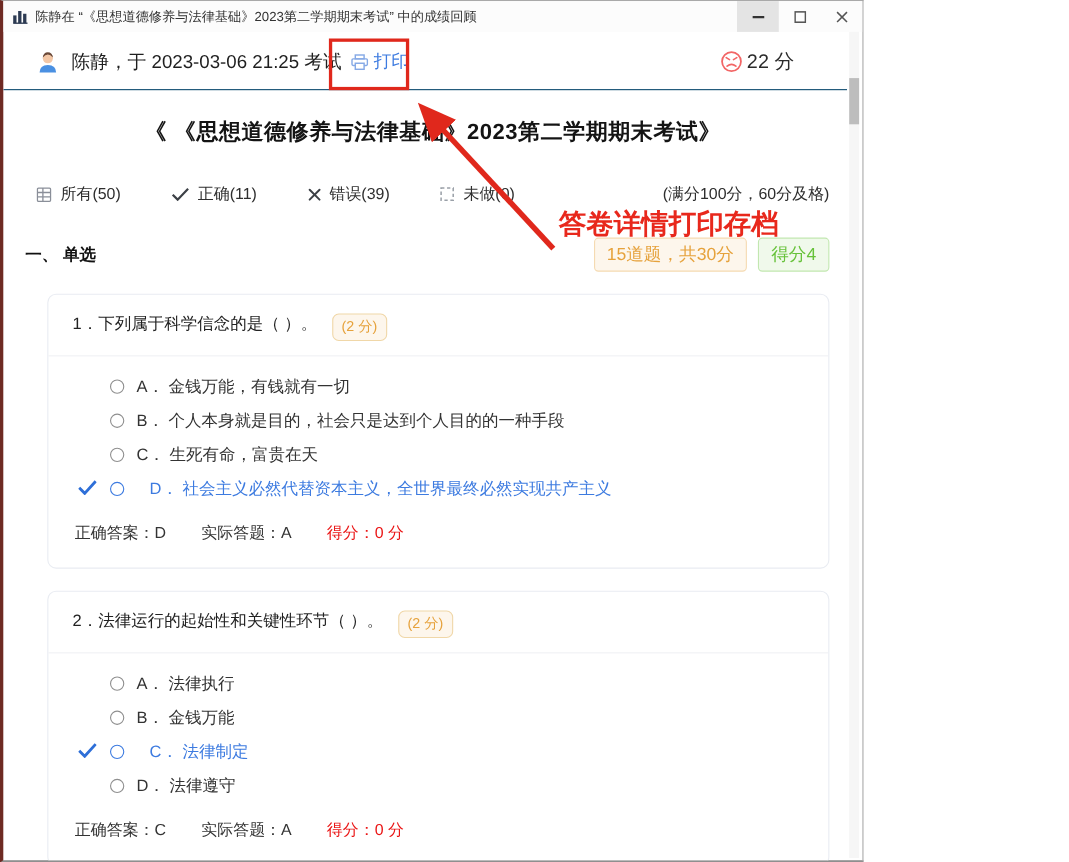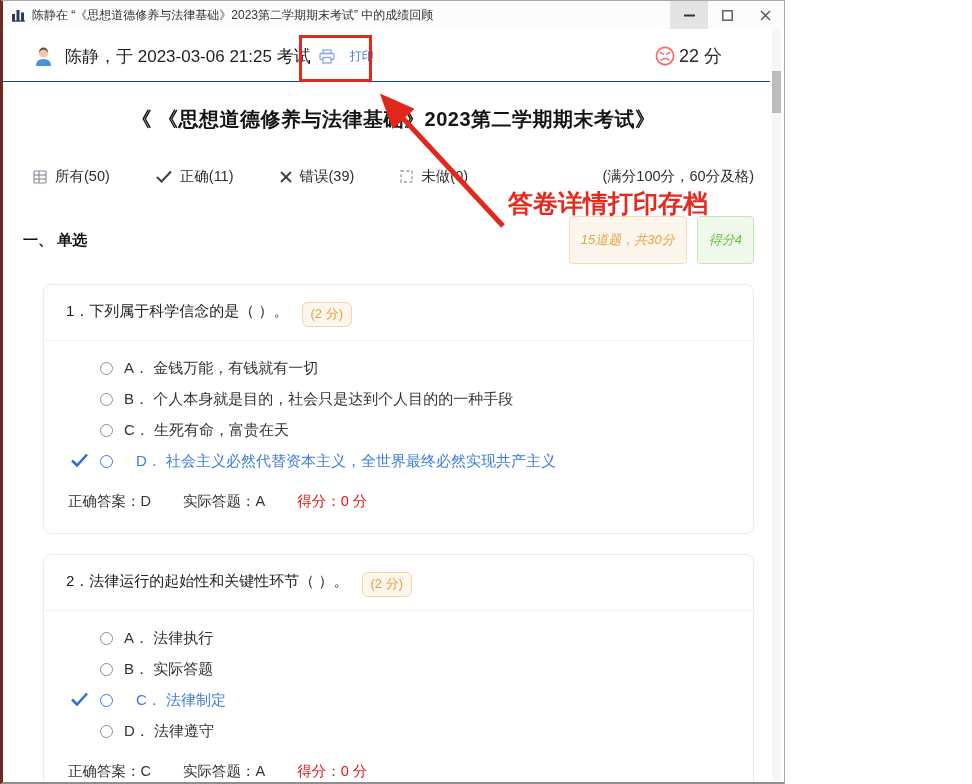--- a/index.html
+++ b/index.html
@@ -13,39 +13,39 @@
     background:#fcfcfc; font-size:12px; color:#333; }
   .titlebar .tb-title { margin-left:6px; white-space:nowrap; }
   .tb-controls { margin-left:auto; display:flex; height:100%; }
   .ctrl { width:38px; height:100%; display:flex; align-items:center; justify-content:center; cursor:default; }
   .ctrl.min { background:#e4e4e4; }
 
   
   .header-row { display:flex; align-items:center; padding:15px 22px 13px 30px;
     border-bottom:1px solid #0c4a6e; margin-right:14px; }
   .user-line { margin-left:11px; font-size:17px; color:#1f1f1f; }
-  .print-btn { margin-left:8px; display:inline-flex; align-items:center; gap:15px;
-    color:#3d7be0; font-size:12px; cursor:pointer; }
+  .print-btn { margin-left:8px; display:inline-flex; align-items:center; gap:5px;
+    color:#3d7be0; font-size:16px; cursor:pointer; }
   .score-box { margin-left:auto; display:flex; align-items:center; gap:4px;
     font-size:18px; color:#2b2b2b; padding-right:26px; }
 
   
   .exam-title { text-align:center; font-size:20px; font-weight:bold; color:#141414;
     margin:24px 0 34px; letter-spacing:.5px; }
 
   
   .filter-row { display:flex; align-items:flex-start; padding:0 30px; font-size:14.5px; color:#2e2e2e; }
   .filter-item { display:flex; align-items:center; gap:8px; margin-right:46px; cursor:pointer; }
   .pass-note { margin-left:auto; font-size:14.5px; color:#2e2e2e; padding-right:0; }
 
   
   .section-row { display:flex; align-items:center; padding:30px 30px 0 20px; }
   .section-title { font-size:15px; font-weight:bold; color:#111; }
   .badges { margin-left:auto; display:flex; gap:10px; }
-  .badge { border-radius:4px; padding:14px 11px; font-size:13px; white-space:nowrap;font-style:italic; }
+  .badge { border-radius:4px; padding:4px 11px; font-size:16px; white-space:nowrap; }
   .badge.orange { color:#e6a23c; background:#fdf6ec; border:1px solid #f5dab1; }
   .badge.green  { color:#67c23a; background:#f0f9eb; border:1px solid #c2e7b0; }
 
   
   .qcard { margin:20px 30px 0 40px; border:1px solid #e9ecf2; border-radius:8px; background:#fff; }
   .q-head { display:flex; align-items:flex-start; gap:13px; padding:17px 20px 13px 22px;
     border-bottom:1px solid #f0f1f4; font-size:15px; color:#222; }
   .pts { color:#e6a23c; background:#fdf6ec; border:1px solid #f0d7a8; border-radius:6px;
     padding:2px 8px 3px; font-size:13px; }
   .q-options { padding:12px 20px 0 20px; }
@@ -227,21 +227,21 @@
       <span>2．法律运行的起始性和关键性环节（ ）。</span>
       <span class="pts">(2 分)</span>
     </div>
     <div class="q-options">
       <div class="opt">
         <span class="radio"></span>
         <span>A．  法律执行</span>
       </div>
       <div class="opt">
         <span class="radio"></span>
-        <span>B．  实际答题</span>
+        <span>B．  金钱万能</span>
       </div>
       <div class="opt correct">
         <span class="check">
           <svg width="17" height="14" viewBox="0 0 17 14">
               <polyline points="1,7.5 6,12.5 16,1.5" fill="none" stroke="#2e6fd8" stroke-width="2.6"></polyline>
             </svg>
         </span>
         <span class="radio"></span>
         <span>C．  法律制定</span>
       </div>

